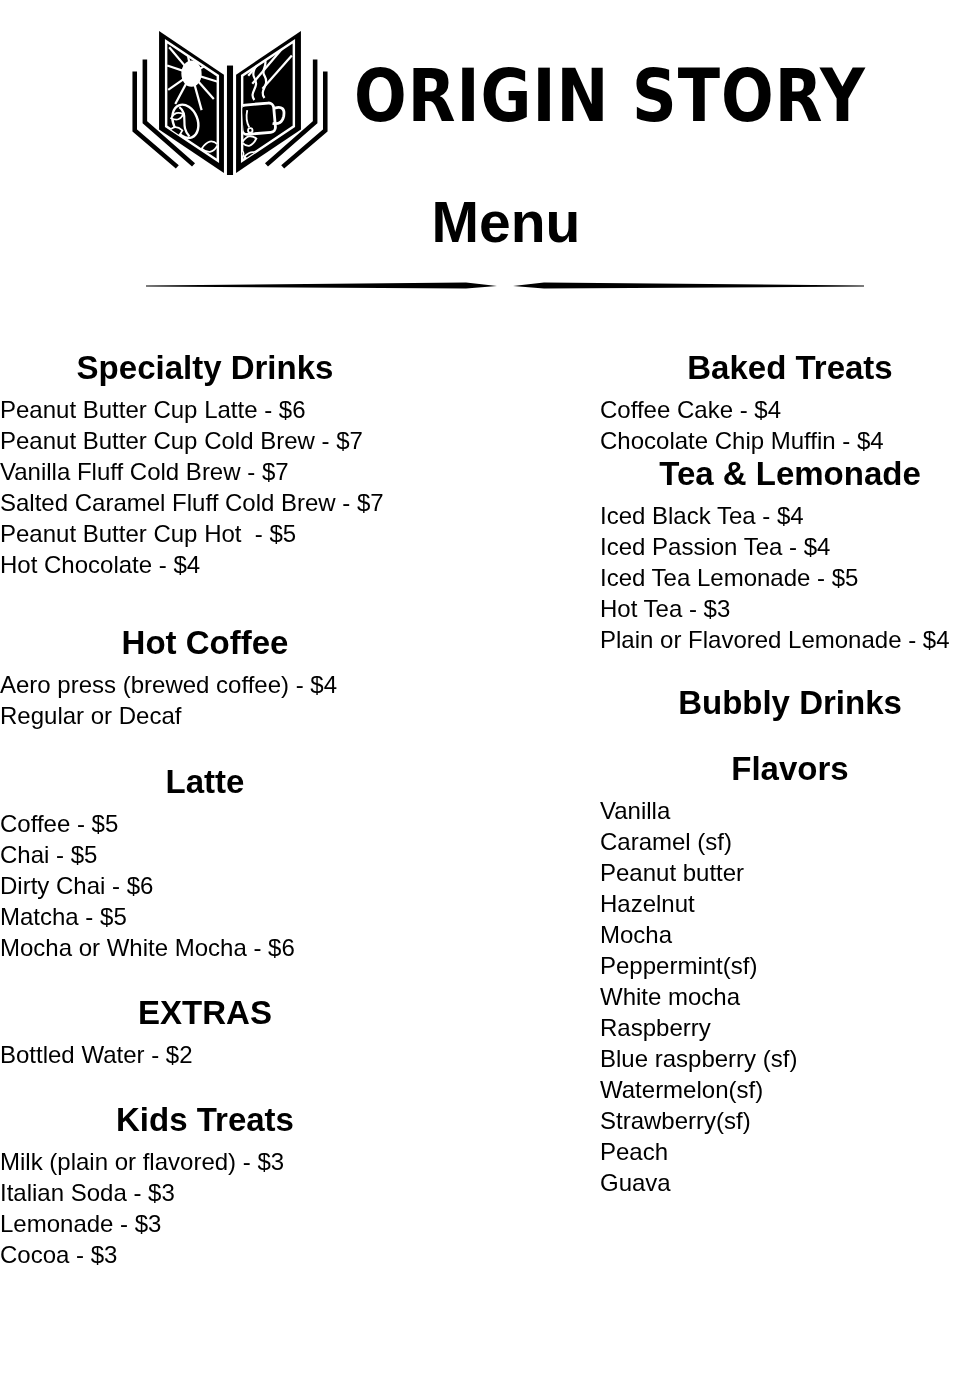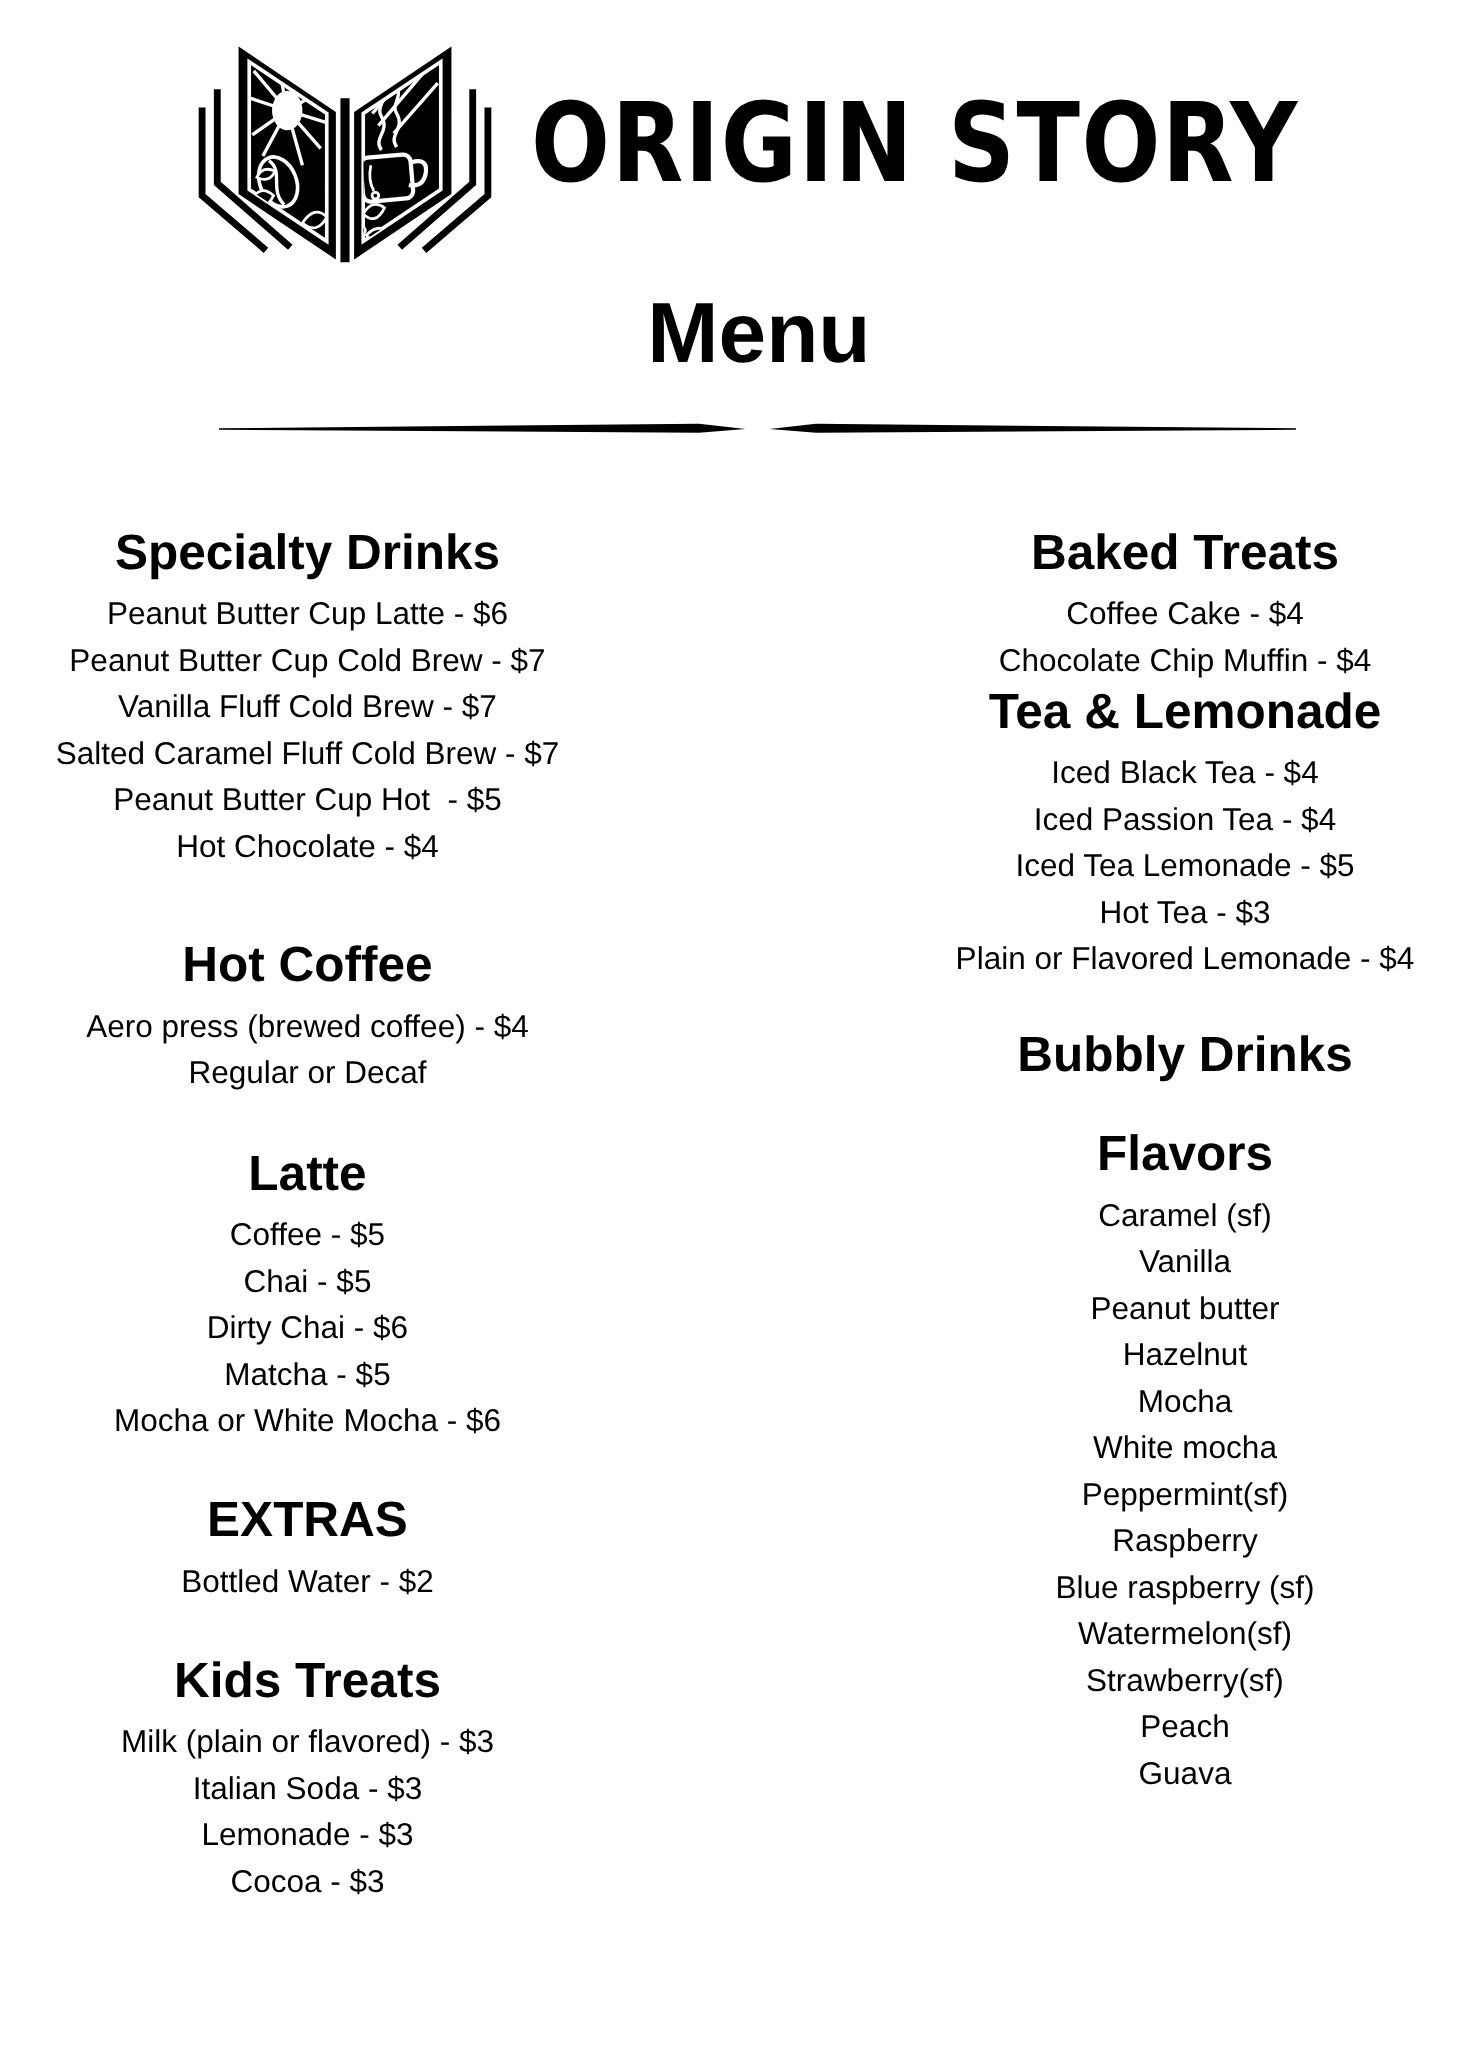--- a/index.html
+++ b/index.html
@@ -70,23 +70,23 @@
   .col-right { width: 380px; }
 
   .menu-section h2 {
     font-size: 33px;
     font-weight: bold;
     line-height: 36px;
     text-align: center;
     margin-bottom: 8px;
   }
   .menu-section .item {
-    font-size: 21px;
+    font-size: 24px;
     line-height: 31px;
-    text-align: center;
+    text-align: left;
     white-space: pre-wrap;
   }
   .col-left  .s2 { margin-top: 45px; }
   .col-left  .s3 { margin-top: 33px; }
   .col-left  .s4 { margin-top: 32px; }
   .col-left  .s5 { margin-top: 32px; }
   .col-right .r2 { }
   .col-right .r3 { margin-top: 30px; }
   .col-right .r4 { margin-top: 30px; }
 </style>
@@ -253,27 +253,27 @@
           </div>
       </section>
 
       <section class="menu-section r3">
         <h2>Bubbly Drinks</h2>
       </section>
 
       <section class="menu-section r4">
         <h2>Flavors</h2>
         <div class="items">
+            <div class="item">Vanilla</div>
             <div class="item">Caramel (sf)</div>
-            <div class="item">Vanilla</div>
             <div class="item">Peanut butter</div>
             <div class="item">Hazelnut</div>
             <div class="item">Mocha</div>
+            <div class="item">Peppermint(sf)</div>
             <div class="item">White mocha</div>
-            <div class="item">Peppermint(sf)</div>
             <div class="item">Raspberry</div>
             <div class="item">Blue raspberry (sf)</div>
             <div class="item">Watermelon(sf)</div>
             <div class="item">Strawberry(sf)</div>
             <div class="item">Peach</div>
             <div class="item">Guava</div>
           </div>
       </section>
 
     </div>

